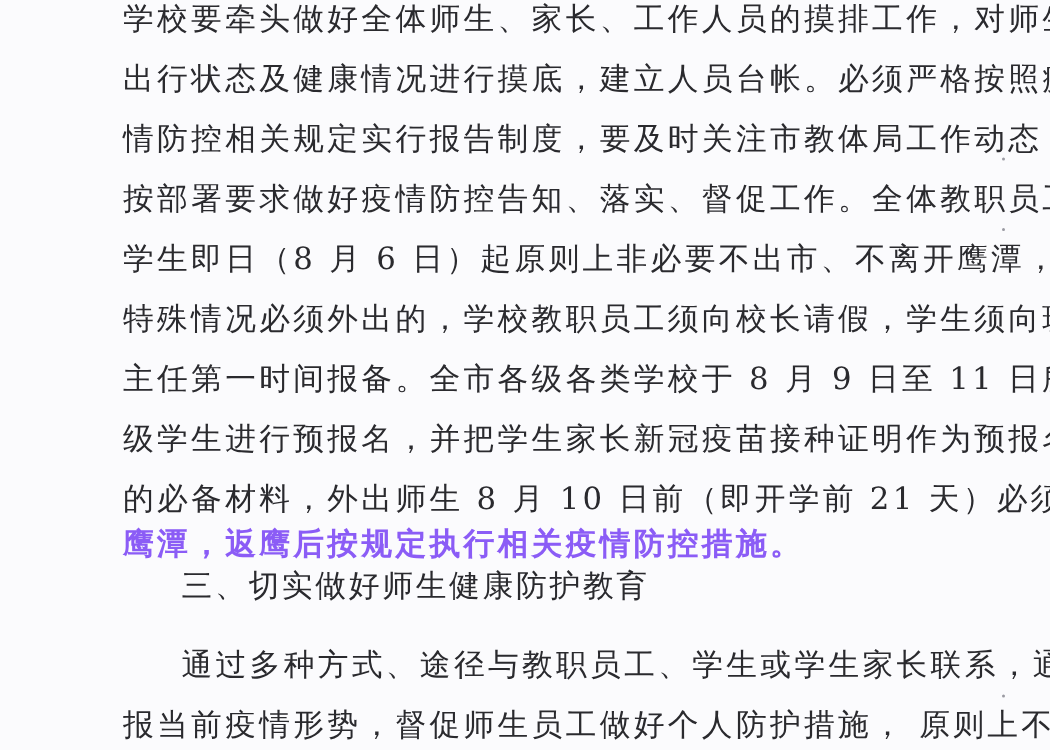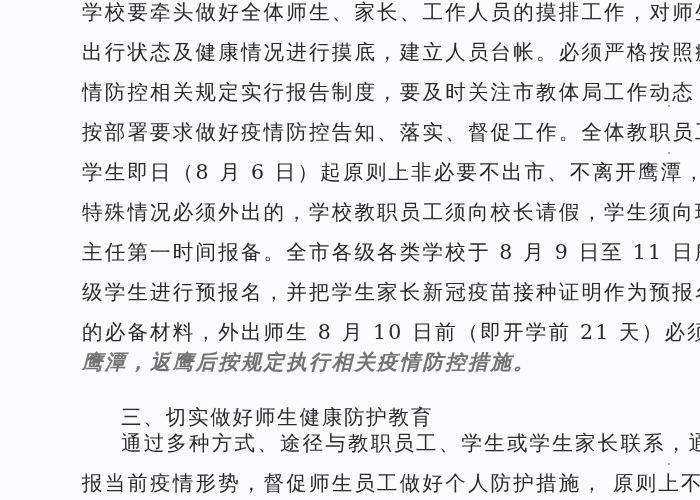--- a/index.html
+++ b/index.html
@@ -18,40 +18,40 @@
     font-size: 20.5px;
     line-height: 26px;
     white-space: nowrap;
     letter-spacing: 2.2px;
     text-align: justify;
     text-align-last: justify;
   }
   .line.indent { left: 121px; width: 501px; }
   .line.heading { left: 121px; text-align-last: left; letter-spacing: 1.8px; }
   .line.last { text-align-last: left; }
-  .line.bold { font-weight: bold; color: #737373; font-style: italic; }
+  .line.bold { font-weight: bold; color: #8b5cf6; }
   .speck { position: absolute; width: 2px; height: 2px; background: #9a9aa2; border-radius: 1px; }
 </style>
 </head>
 <body>
 
 <div class="page">
   <div class="line" style="top:-1px">学校要牵头做好全体师生、家长、工作人员的摸排工作，对师生</div>
   <div class="line" style="top:39px">出行状态及健康情况进行摸底，建立人员台帐。必须严格按照疫</div>
   <div class="line" style="top:79px">情防控相关规定实行报告制度，要及时关注市教体局工作动态，</div>
   <div class="line" style="top:119px">按部署要求做好疫情防控告知、落实、督促工作。全体教职员工、</div>
   <div class="line" style="top:159px">学生即日（8 月 6 日）起原则上非必要不出市、不离开鹰潭，如有</div>
   <div class="line" style="top:199px">特殊情况必须外出的，学校教职员工须向校长请假，学生须向班</div>
   <div class="line" style="top:239px">主任第一时间报备。全市各级各类学校于 8 月 9 日至 11 日所有年</div>
   <div class="line" style="top:279px">级学生进行预报名，并把学生家长新冠疫苗接种证明作为预报名</div>
 
   <div class="line" style="top:319px">的必备材料，外出师生 8 月 10 日前（即开学前 21 天）必须返回</div>
   <div class="line last bold" style="top:349px">鹰潭，返鹰后按规定执行相关疫情防控措施。</div>
 
-  <div class="line heading" style="top:404px">三、切实做好师生健康防护教育</div>
+  <div class="line heading" style="top:377px">三、切实做好师生健康防护教育</div>
 
   <div class="line indent" style="top:430px">通过多种方式、途径与教职员工、学生或学生家长联系，通</div>
   <div class="line" style="top:470px">报当前疫情形势，督促师生员工做好个人防护措施， 原则上不参</div>
 
   <span class="speck" style="left:668px; top:105px"></span>
   <span class="speck" style="left:668px; top:152px"></span>
   <span class="speck" style="left:668px; top:463px"></span>
 </div>
 
 </body></html>

